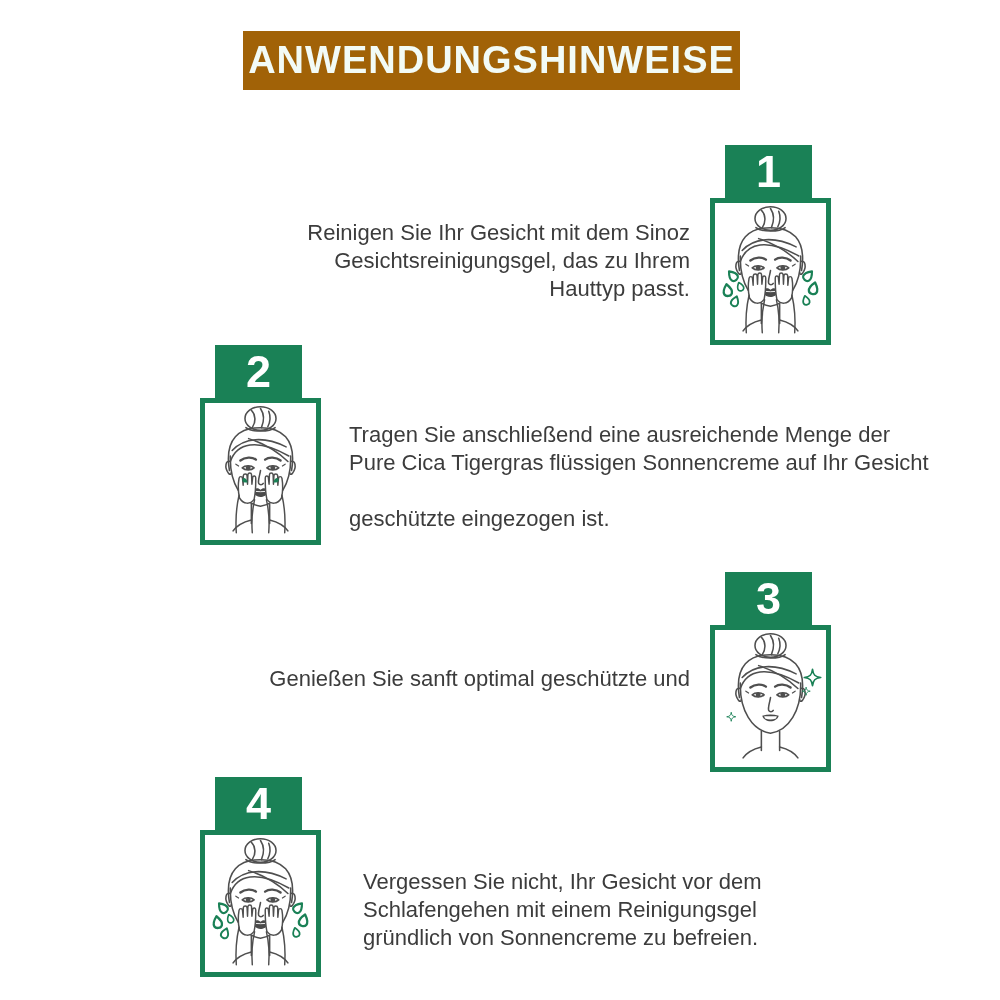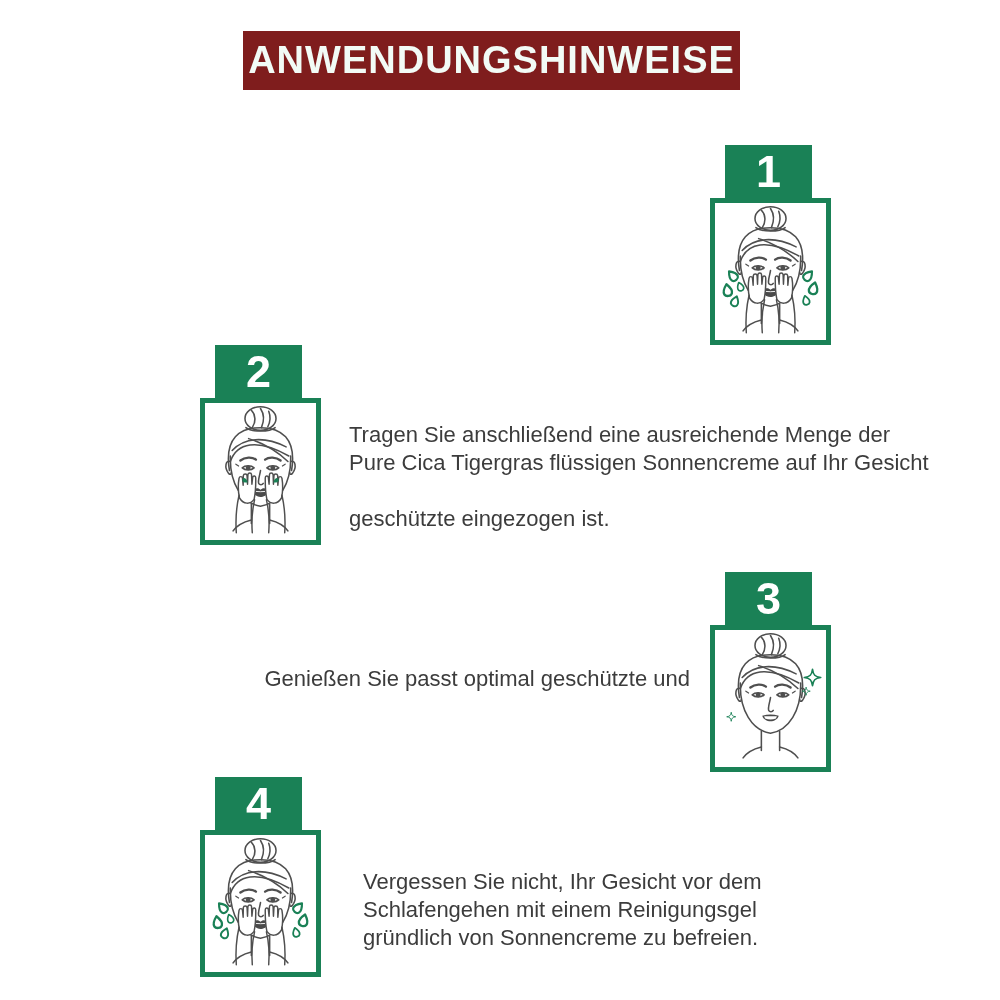--- a/index.html
+++ b/index.html
@@ -1,20 +1,20 @@
 <!DOCTYPE html>
 <html><head>
 <meta charset="utf-8">
 <style>
   *{box-sizing:border-box;}
   html,body{margin:0;padding:0;background:#ffffff;}
   body{font-family:"Liberation Sans",sans-serif;}
   .canvas{position:relative;width:1000px;height:1000px;background:#ffffff;overflow:hidden;margin:0 auto;}
 
-  .banner{position:absolute;left:243px;top:31px;width:497px;height:59px;background:#7f1d1d;
+  .banner{position:absolute;left:243px;top:31px;width:497px;height:59px;background:#a16207;
           display:flex;align-items:center;justify-content:center;}
   .banner-title{color:#F2FBF6;font-size:38px;font-weight:bold;letter-spacing:1px;margin:0;}
 
   .figure{position:absolute;width:121px;margin:0;}
   .badge{width:87px;height:53px;margin-left:15px;background:#1A8156;color:#ffffff;
          display:flex;align-items:center;justify-content:center;
          font-size:45px;font-weight:bold;line-height:1;}
   .frame{width:121px;height:147px;border:5px solid #1A8156;background:#ffffff;}
   .frame svg{width:100%;height:100%;display:block;}
 
@@ -92,20 +92,25 @@
 
       <path id="droplet" d="M0 -6.5 C3.5 -2.5 5 0.5 3.8 3.2 C2.5 6 -2.5 6 -3.8 3.2 C-5 0.5 -3.5 -2.5 0 -6.5 Z"></path>
       <path id="sparkle" d="M0 -9 C0.9 -2.6 2.6 -0.9 9 0 C2.6 0.9 0.9 2.6 0 9 C-0.9 2.6 -2.6 0.9 -9 0 C-2.6 -0.9 -0.9 -2.6 0 -9 Z"></path>
     </defs>
   </svg>
 
   <header class="banner">
     <h1 class="banner-title">ANWENDUNGSHINWEISE</h1>
   </header>
 
+  <p id="text1" class="step-text align-right">
+    <span class="line">Reinigen Sie Ihr Gesicht mit dem Sinoz</span><br>
+    <span class="line">Gesichtsreinigungsgel, das zu Ihrem</span><br>
+    <span class="line">Hauttyp passt.</span>
+  </p>
   <figure id="fig1" class="figure">
     <div class="badge">1</div>
     <div class="frame">
       <svg viewBox="0 0 120 150">
         <use href="#face-base"></use>
         <use href="#lips-closed"></use>
         <use href="#hands-both"></use>
         <g stroke="#1A8156" stroke-width="2.3" fill="#ffffff" stroke-linejoin="round">
           <use href="#droplet" transform="translate(19 80) rotate(-40) scale(1.05)"></use>
           <use href="#droplet" transform="translate(27 92) rotate(-20) scale(0.8)"></use>
@@ -134,21 +139,21 @@
     </div>
   </figure>
   <p id="text2" class="step-text">
     <span class="line">Tragen Sie anschließend eine ausreichende Menge der</span><br>
     <span class="line">Pure Cica Tigergras flüssigen Sonnencreme auf Ihr Gesicht</span><br>
     <br>
     <span class="line">geschützte eingezogen ist.</span>
   </p>
 
   <p id="text3" class="step-text align-right">
-    <span class="line">Genießen Sie passt optimal geschützte und</span><br>
+    <span class="line">Genießen Sie sanft optimal geschützte und</span><br>
   </p>
   <figure id="fig3" class="figure">
     <div class="badge">3</div>
     <div class="frame">
       <svg viewBox="0 0 120 150">
         <use href="#face-base"></use>
         <use href="#mouth-smile"></use>
         <g stroke="#1A8156" stroke-width="1.8" fill="none" stroke-linejoin="round">
           <use href="#sparkle" transform="translate(106 52)"></use>
           <use href="#sparkle" transform="translate(99 67) scale(0.5)"></use>

